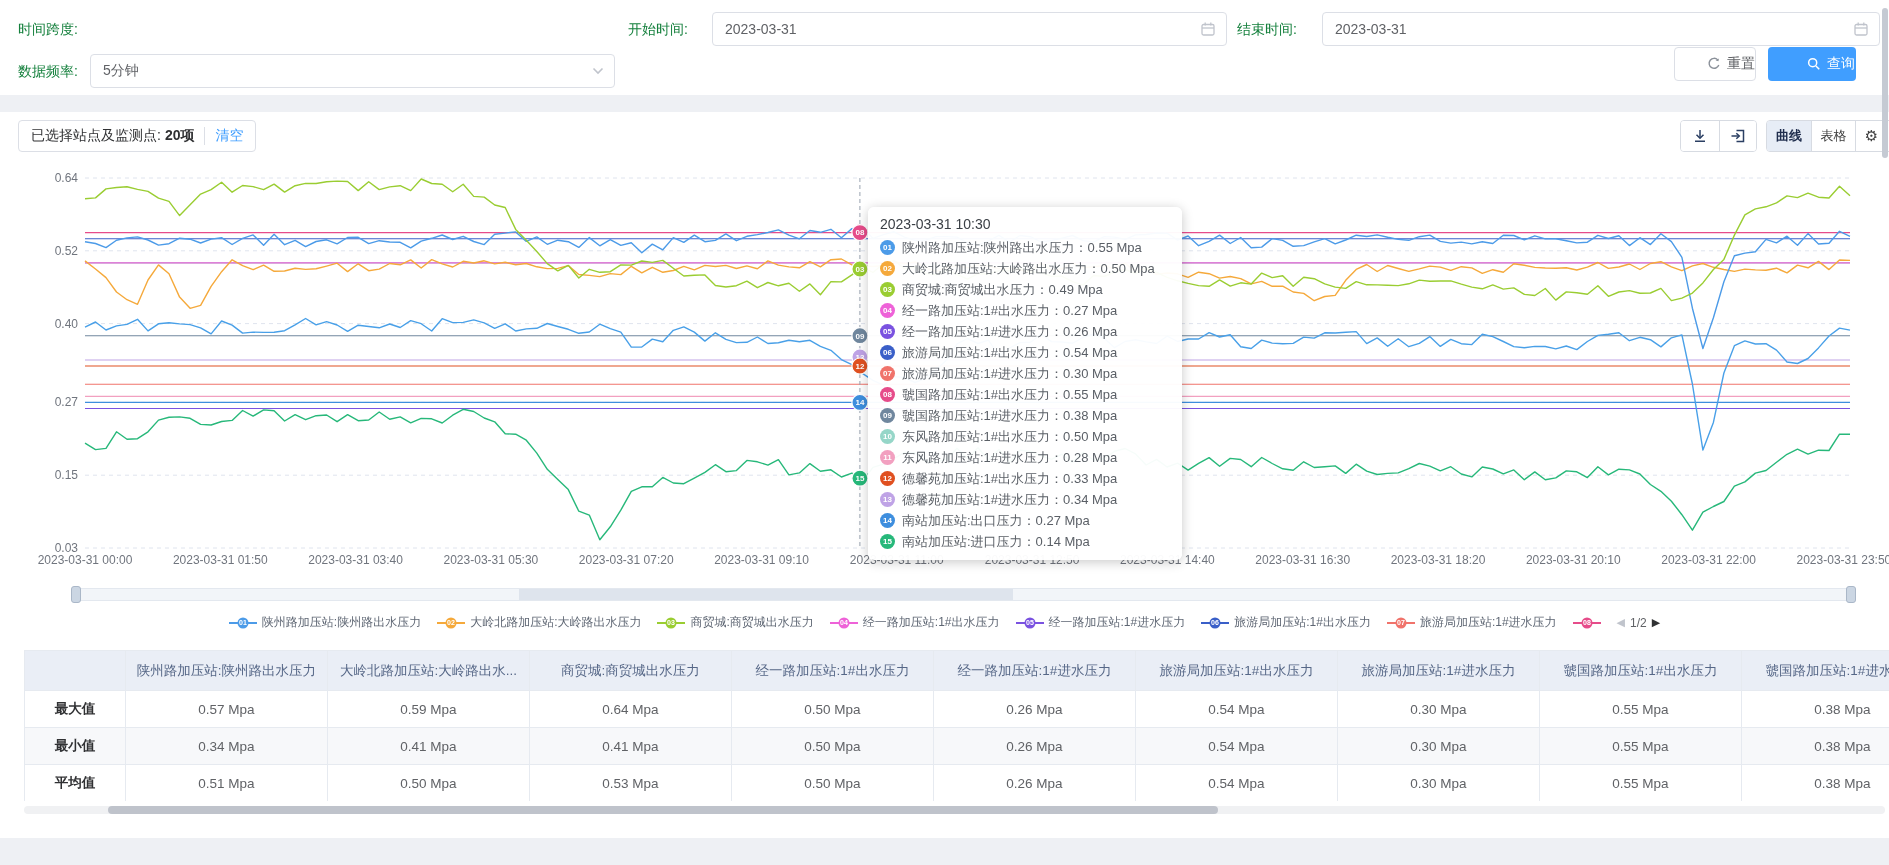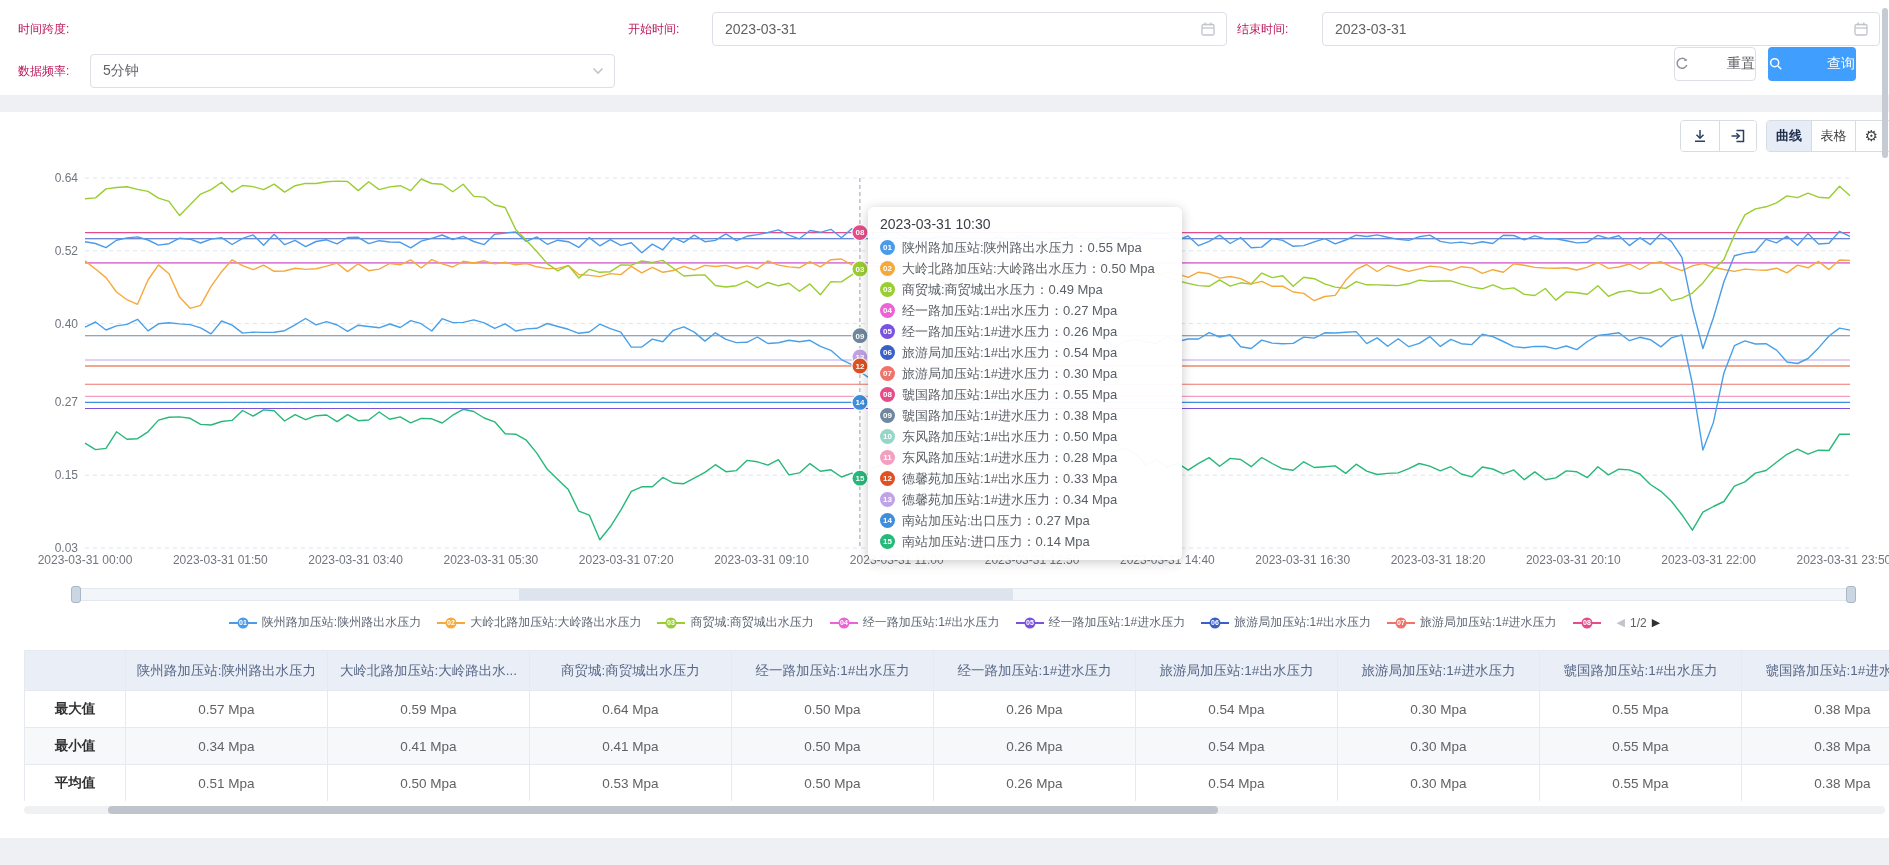--- a/index.html
+++ b/index.html
@@ -3,26 +3,26 @@
 <meta charset="utf-8">
 <style>
   * { margin:0; padding:0; box-sizing:border-box; }
   html,body { width:1889px; height:865px; overflow:hidden; background:#eef0f4;
     font-family:"Liberation Sans","DejaVu Sans",sans-serif; }
   .abs { position:absolute; }
   #stage { position:relative; width:1889px; height:865px; }
 
   
   #top-panel { left:0; top:0; width:1889px; height:95px; background:#fff; }
-  .f-label { font-size:12px; color:#be185d; line-height:34px; white-space:nowrap; }
+  .f-label { font-size:14px; color:#15803d; line-height:34px; white-space:nowrap; }
   .sel, .inp { height:34px; background:#fff; border:1px solid #dcdfe6; border-radius:4px;
     display:flex; align-items:center; padding:0 12px; font-size:14px; color:#606266; position:absolute; }
   .sel .chev, .inp .cal { position:absolute; right:10px; top:50%; transform:translateY(-50%); display:flex; }
   .btn { height:34px; border-radius:4px; font-size:14px; display:flex; align-items:center;
-    justify-content:space-between; gap:6px; cursor:pointer; position:absolute; }
+    justify-content:flex-end; gap:6px; cursor:pointer; position:absolute; }
   .btn-plain { background:#fff; border:1px solid #dcdfe6; color:#606266; }
   .btn-primary { border:1px solid transparent; color:#fff; }
 
   
   #main-panel { left:0; top:112px; width:1889px; height:726px; background:#fff; }
   #chip { left:18px; top:8px; height:32px; border:1px solid #dcdfe6; border-radius:4px;
     display:flex; align-items:center; padding:0 12px; font-size:14px; color:#303133; background:#fff; }
   #chip b { margin-left:4px; }
   #chip .divider { width:1px; height:18px; background:#dcdfe6; margin:0 10px; }
   #chip a { color:#409eff; text-decoration:none; cursor:pointer; font-size:14px; }
@@ -129,20 +129,26 @@
             <circle cx="6.5" cy="6.5" r="4.6"></circle>
             <line x1="10.2" y1="10.2" x2="14" y2="14"></line>
           </svg>
       </span>
       <span>查询</span>
     </div>
   </div>
 
   <div id="main-panel" class="abs">
 
+    <div id="chip" class="abs">
+      <span>已选择站点及监测点:</span>
+      <b>20项</b>
+      <span class="divider"></span>
+      <a>清空</a>
+    </div>
 
     <div class="tool-group" style="left:1680px;width:77px">
       <div class="tool-btn" style="width:38px">
         <span style="display:flex">
           <svg width="16" height="16" viewBox="0 0 16 16" fill="none" stroke="#2b3f63" stroke-width="1.5">
               <line x1="8" y1="2" x2="8" y2="10"></line>
               <polyline points="4.5,6.8 8,10.3 11.5,6.8"></polyline>
               <line x1="3" y1="13.2" x2="13" y2="13.2"></line>
             </svg>
         </span>

